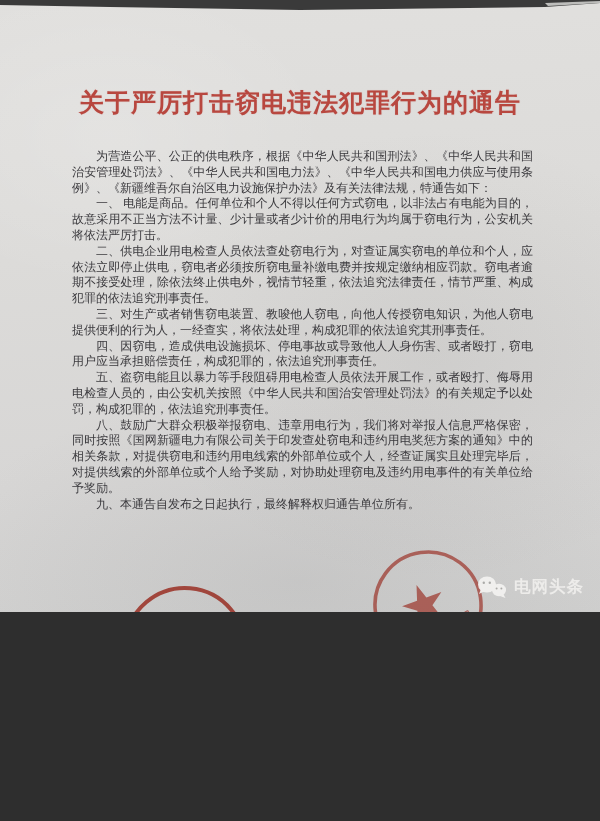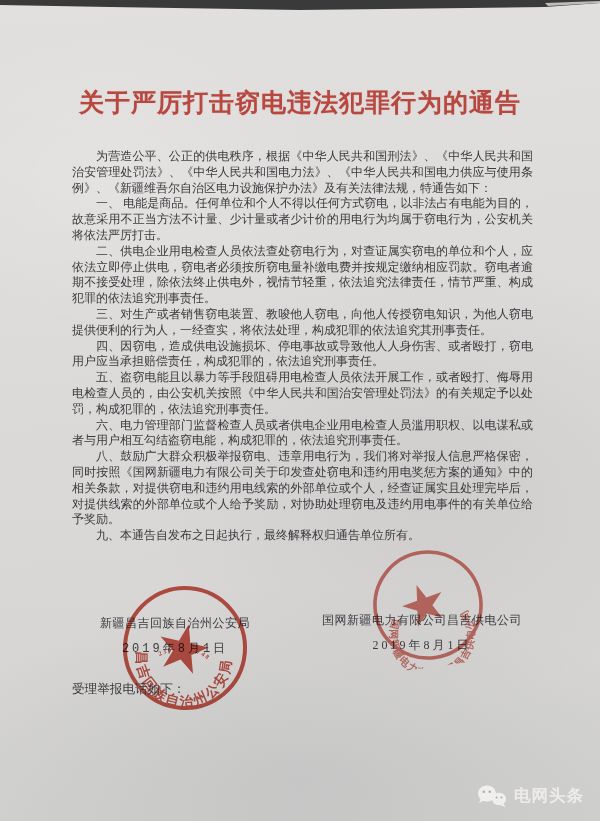--- a/index.html
+++ b/index.html
@@ -2,21 +2,21 @@
 <html><head>
 <meta charset="utf-8">
 <style>
   html,body{margin:0;padding:0;}
   body{
     width:600px;height:821px;overflow:hidden;
     font-family:"Liberation Serif","DejaVu Serif",serif;
     background:#2e2e2e;
   }
   .photo{
-    position:relative;width:600px;height:821px;overflow:hidden;
+    position:relative;width:600px;height:612px;overflow:hidden;
     background:
       radial-gradient(ellipse 320px 220px at 18% 22%, rgba(255,255,255,.16), rgba(255,255,255,0) 70%),
       radial-gradient(ellipse 420px 320px at 72% 58%, rgba(110,110,108,.10), rgba(110,110,108,0) 70%),
       radial-gradient(ellipse 500px 260px at 50% 95%, rgba(125,125,128,.14), rgba(125,125,128,0) 75%),
       linear-gradient(176deg,#e1e0de 0%,#dcdbd9 40%,#d7d6d5 75%,#d0d0cf 100%);
   }
   .top-edge{position:absolute;top:0;left:0;width:600px;height:14px;}
   .title{
     position:absolute;top:86px;left:0;width:600px;
     text-align:center;font-size:25px;font-weight:bold;
@@ -63,21 +63,20 @@
 
   <div class="title">关于严厉打击窃电违法犯罪行为的通告</div>
 
   <div class="body-text">
       <p>为营造公平、公正的供电秩序，根据《中华人民共和国刑法》、《中华人民共和国治安管理处罚法》、《中华人民共和国电力法》、《中华人民共和国电力供应与使用条例》、《新疆维吾尔自治区电力设施保护办法》及有关法律法规，特通告如下：</p>
       <p>一、 电能是商品。任何单位和个人不得以任何方式窃电，以非法占有电能为目的，故意采用不正当方法不计量、少计量或者少计价的用电行为均属于窃电行为，公安机关将依法严厉打击。</p>
       <p>二、供电企业用电检查人员依法查处窃电行为，对查证属实窃电的单位和个人，应依法立即停止供电，窃电者必须按所窃电量补缴电费并按规定缴纳相应罚款。窃电者逾期不接受处理，除依法终止供电外，视情节轻重，依法追究法律责任，情节严重、构成犯罪的依法追究刑事责任。</p>
       <p>三、对生产或者销售窃电装置、教唆他人窃电，向他人传授窃电知识，为他人窃电提供便利的行为人，一经查实，将依法处理，构成犯罪的依法追究其刑事责任。</p>
       <p>四、因窃电，造成供电设施损坏、停电事故或导致他人人身伤害、或者殴打，窃电用户应当承担赔偿责任，构成犯罪的，依法追究刑事责任。</p>
       <p>五、盗窃电能且以暴力等手段阻碍用电检查人员依法开展工作，或者殴打、侮辱用电检查人员的，由公安机关按照《中华人民共和国治安管理处罚法》的有关规定予以处罚，构成犯罪的，依法追究刑事责任。</p>
-      <p>六、电力管理部门监督检查人员或者供电企业用电检查人员滥用职权、以电谋私或者与用户相互勾结盗窃电能，构成犯罪的，依法追究刑事责任。</p>
       <p>八、鼓励广大群众积极举报窃电、违章用电行为，我们将对举报人信息严格保密，同时按照《国网新疆电力有限公司关于印发查处窃电和违约用电奖惩方案的通知》中的相关条款，对提供窃电和违约用电线索的外部单位或个人，经查证属实且处理完毕后，对提供线索的外部单位或个人给予奖励，对协助处理窃电及违约用电事件的有关单位给予奖励。</p>
       <p>九、本通告自发布之日起执行，最终解释权归通告单位所有。</p>
     </div>
 
   <div class="sig sig-left">
     <div class="sig-org">新疆昌吉回族自治州公安局</div>
     <div class="sig-date">2019年8月1日</div>
   </div>
 
   <div class="sig sig-right">

